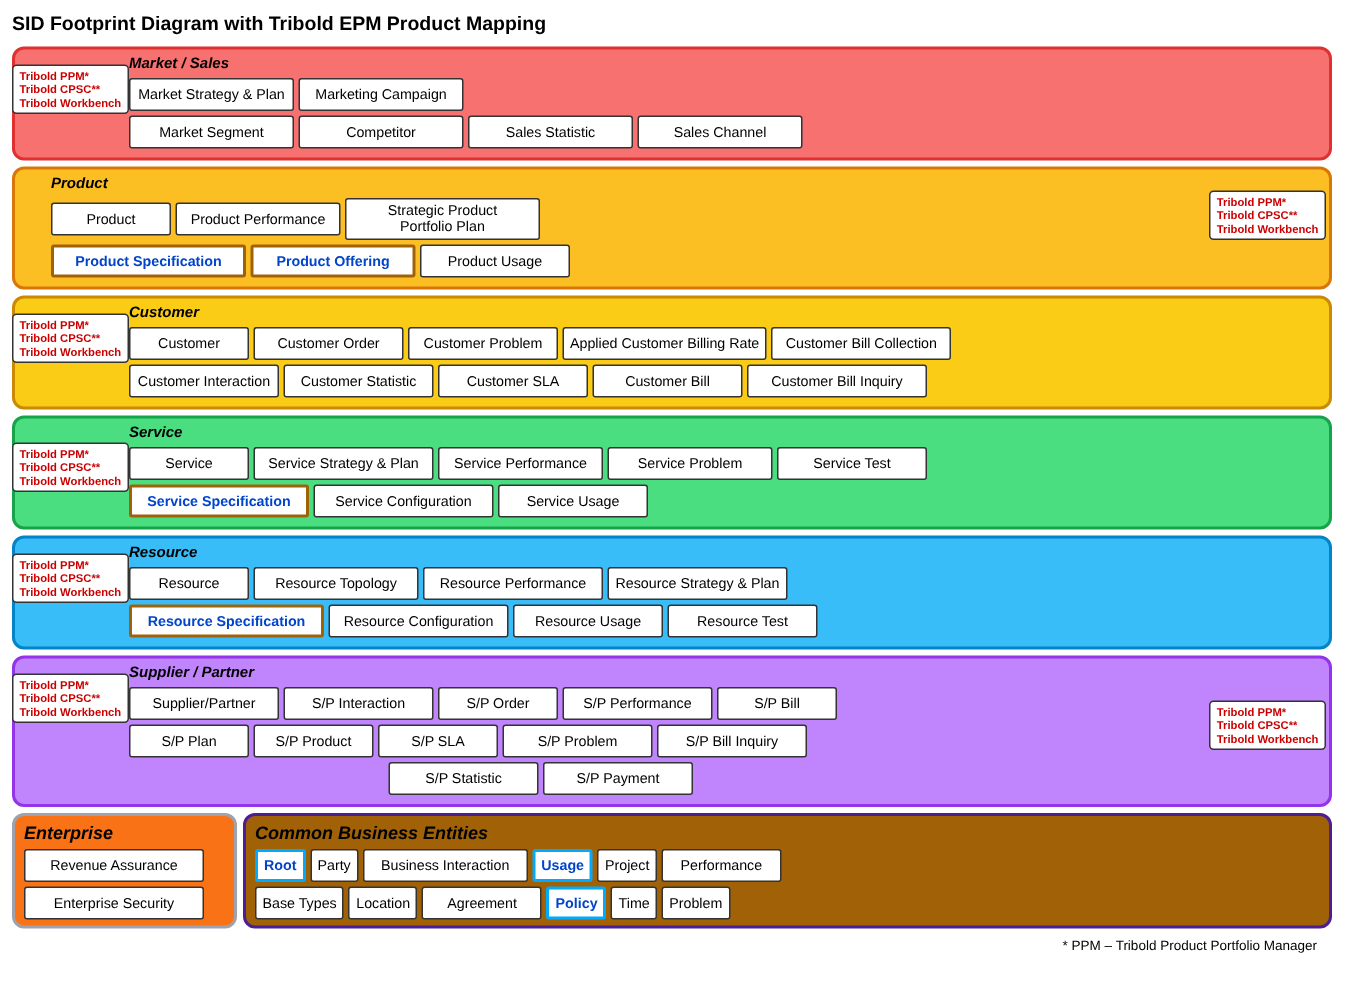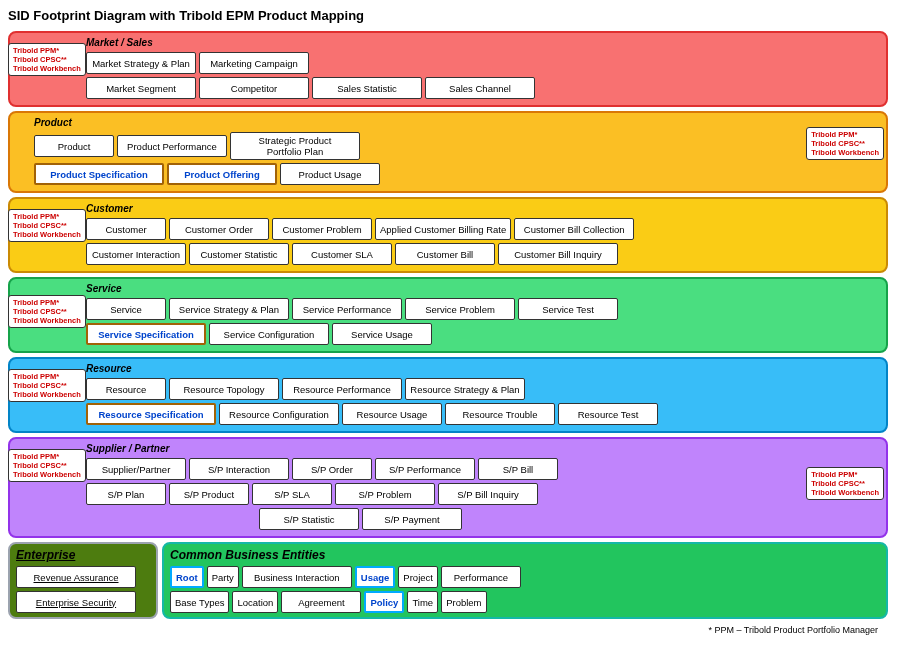--- a/index.html
+++ b/index.html
@@ -34,22 +34,22 @@
       font-style: italic;
       margin-bottom: 4px;
     }
     .section-market { background: #f87171; border: 2px solid #e03030; }
     .section-product { background: #fbbf24; border: 2px solid #d97706; }
     .section-customer { background: #facc15; border: 2px solid #ca8a04; }
     .section-service { background: #4ade80; border: 2px solid #16a34a; }
     .section-resource { background: #38bdf8; border: 2px solid #0284c7; }
     .section-supplier { background: #c084fc; border: 2px solid #9333ea; }
     .section-bottom { display: flex; gap: 4px; margin-bottom: 4px; }
-    .section-enterprise { background: #4d7c0f; border: 2px solid #9ca3af; flex: 0 0 150px; border-radius: 8px; padding: 4px 6px; text-decoration: underline; }
-    .section-common { background: #22c55e; border: 2px solid #14b8a6; flex: 1; border-radius: 8px; padding: 4px 6px; }
+    .section-enterprise { background: #f97316; border: 2px solid #9ca3af; flex: 0 0 150px; border-radius: 8px; padding: 4px 6px; }
+    .section-common { background: #a16207; border: 2px solid #4c1d95; flex: 1; border-radius: 8px; padding: 4px 6px; }
 
     .rows { display: flex; flex-direction: column; gap: 3px; }
     .row { display: flex; gap: 3px; align-items: center; flex-wrap: nowrap; }
 
     .box {
       border: 1.5px solid #333;
       background: #fff;
       padding: 2px 4px;
       font-size: 9.5px;
       text-align: center;
@@ -191,21 +191,20 @@
       <div class="row">
         <div class="box w80">Resource</div>
         <div class="box w110">Resource Topology</div>
         <div class="box w120">Resource Performance</div>
         <div class="box w120">Resource Strategy &amp; Plan</div>
       </div>
       <div class="row">
         <div class="box box-bold w130">Resource Specification</div>
         <div class="box w120">Resource Configuration</div>
         <div class="box w100">Resource Usage</div>
-        <div class="box w110">Resource Trouble</div>
         <div class="box w100">Resource Test</div>
       </div>
     </div>
   </div>
 
   <div class="section section-supplier" style="position:relative;">
     <div style="position:absolute; left:-2px; top:10px;">
       <div style="background:#fff; border:1.5px solid #333; padding:2px 4px; font-size:7.5px; font-weight:bold; color:#cc0000; border-radius:3px; white-space:nowrap;">Tribold PPM*<br>Tribold CPSC**<br>Tribold Workbench</div>
     </div>
     <div style="position:absolute; right:2px; top:28px;">

